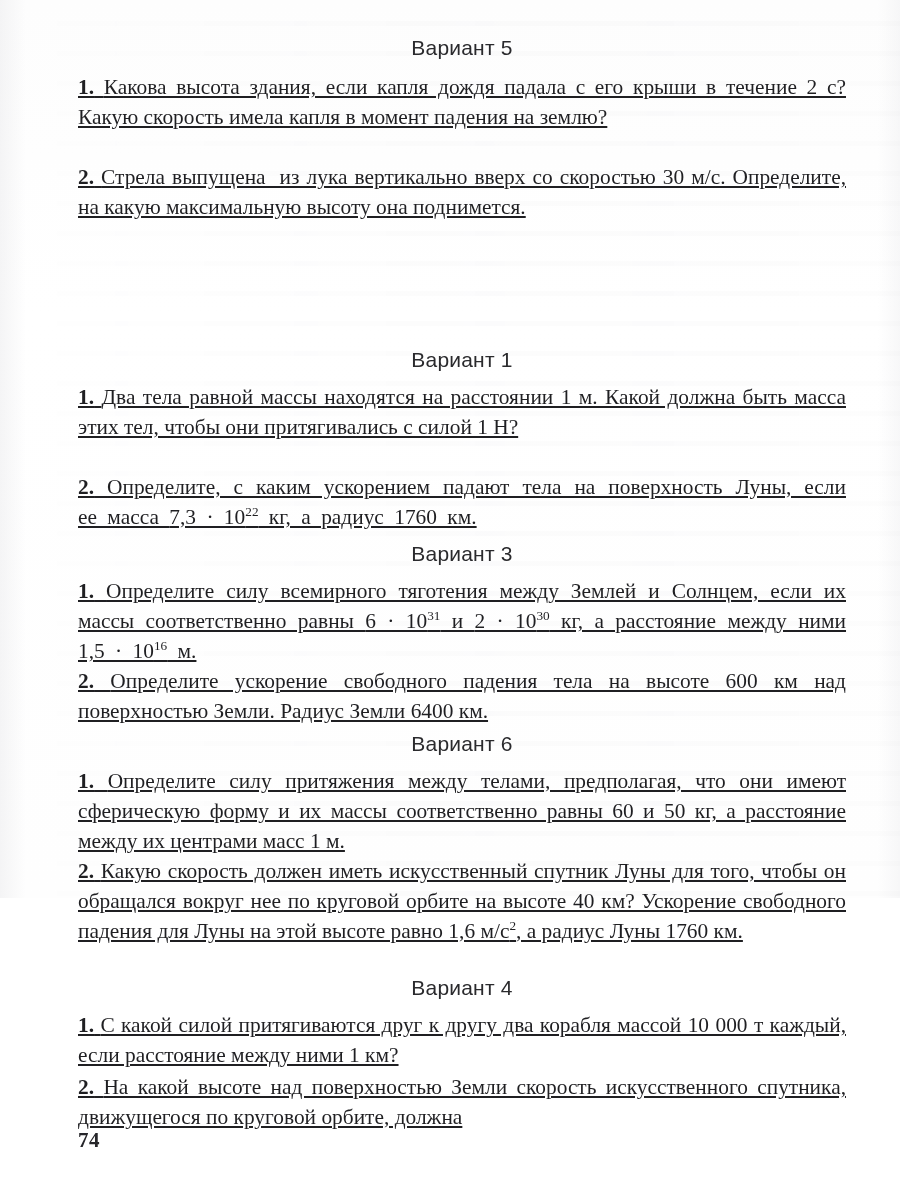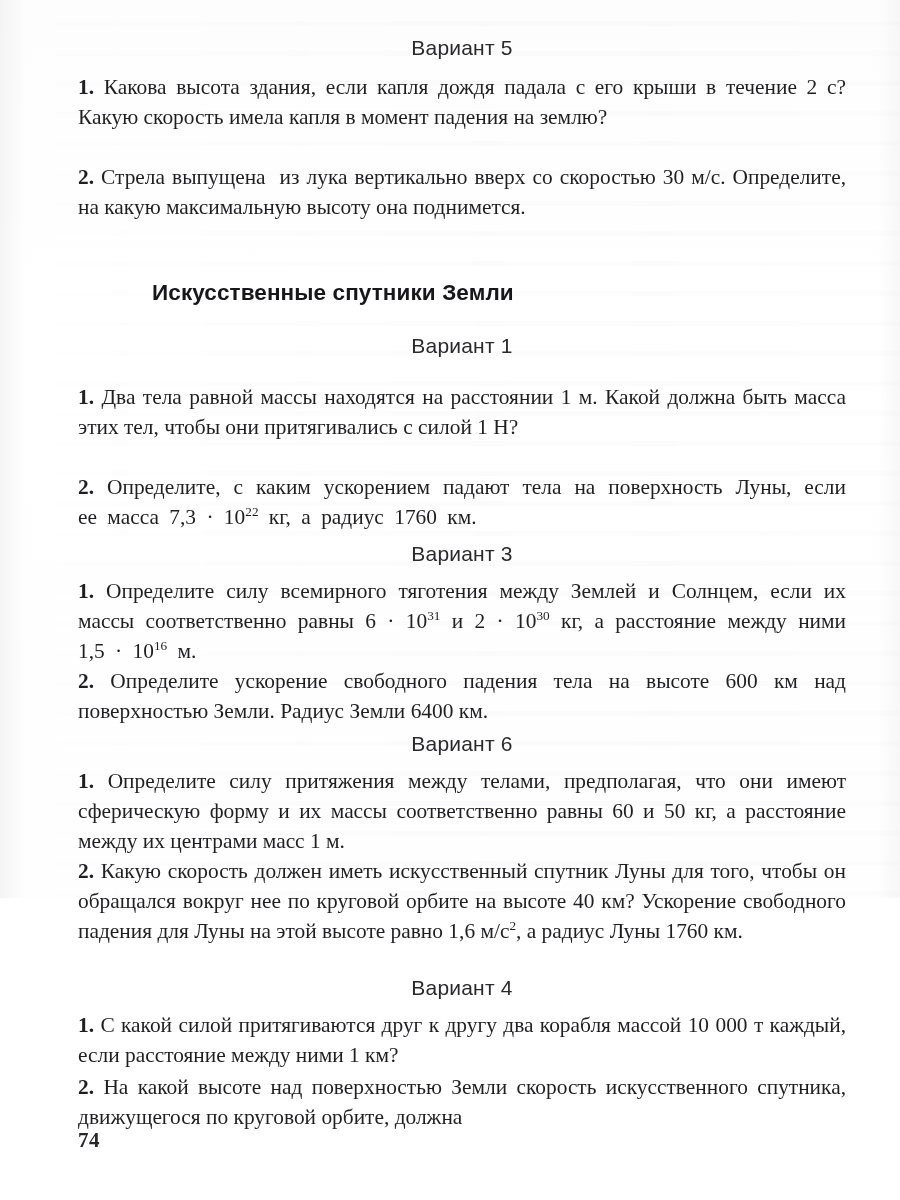--- a/index.html
+++ b/index.html
@@ -80,20 +80,21 @@
   }
 
   
   .task {
     font-size: 21.4px;
     line-height: 30px;
     text-align: justify;
     text-justify: inter-word;
     color: #1f1f22;
     hyphens: manual;
+    text-decoration: underline;
   }
   .task .num {
     font-weight: 700;
   }
   .task.looser {
     word-spacing: 5px;
   }
   sup {
     font-size: .62em;
     vertical-align: super;
@@ -135,24 +136,23 @@
       <span class="num">1.</span>
       <span> Какова высота здания, если капля дождя падала с его крыши в течение 2 с? Какую скорость имела капля в момент падения на землю?</span>
     </div>
 
     <div class="b task" style="top:162px;">
       <span class="num">2.</span>
       <span> Стрела выпущена &nbsp;из лука вертикально вверх со скоростью 30&nbsp;м/с. Определите, на какую максимальную высоту она поднимется.</span>
     </div>
 
     <div class="b section-title" style="top:278px;">
-      <span class="ln2">Искусственные спутники Земли</span>
-    </div>
-
-    <div class="b variant-head" style="top:334px;">Вариант 1</div>
+    </div>
+
+    <div class="b variant-head" style="top:348px;">Вариант 1</div>
 
     <div class="b task" style="top:382px;">
       <span class="num">1.</span>
       <span> Два тела равной массы находятся на расстоянии 1 м. Какой должна быть масса этих тел, чтобы они притягивались с силой 1&nbsp;Н?</span>
     </div>
 
     <div class="b task looser" style="top:472px;">
       <span class="num">2.</span>
       <span> Определите, с каким ускорением падают тела на поверхность Луны, если ее масса <span class="nowrap">7,3&nbsp;·&nbsp;10<sup>22</sup></span>&nbsp;кг, а радиус 1760&nbsp;км.</span>
     </div>

